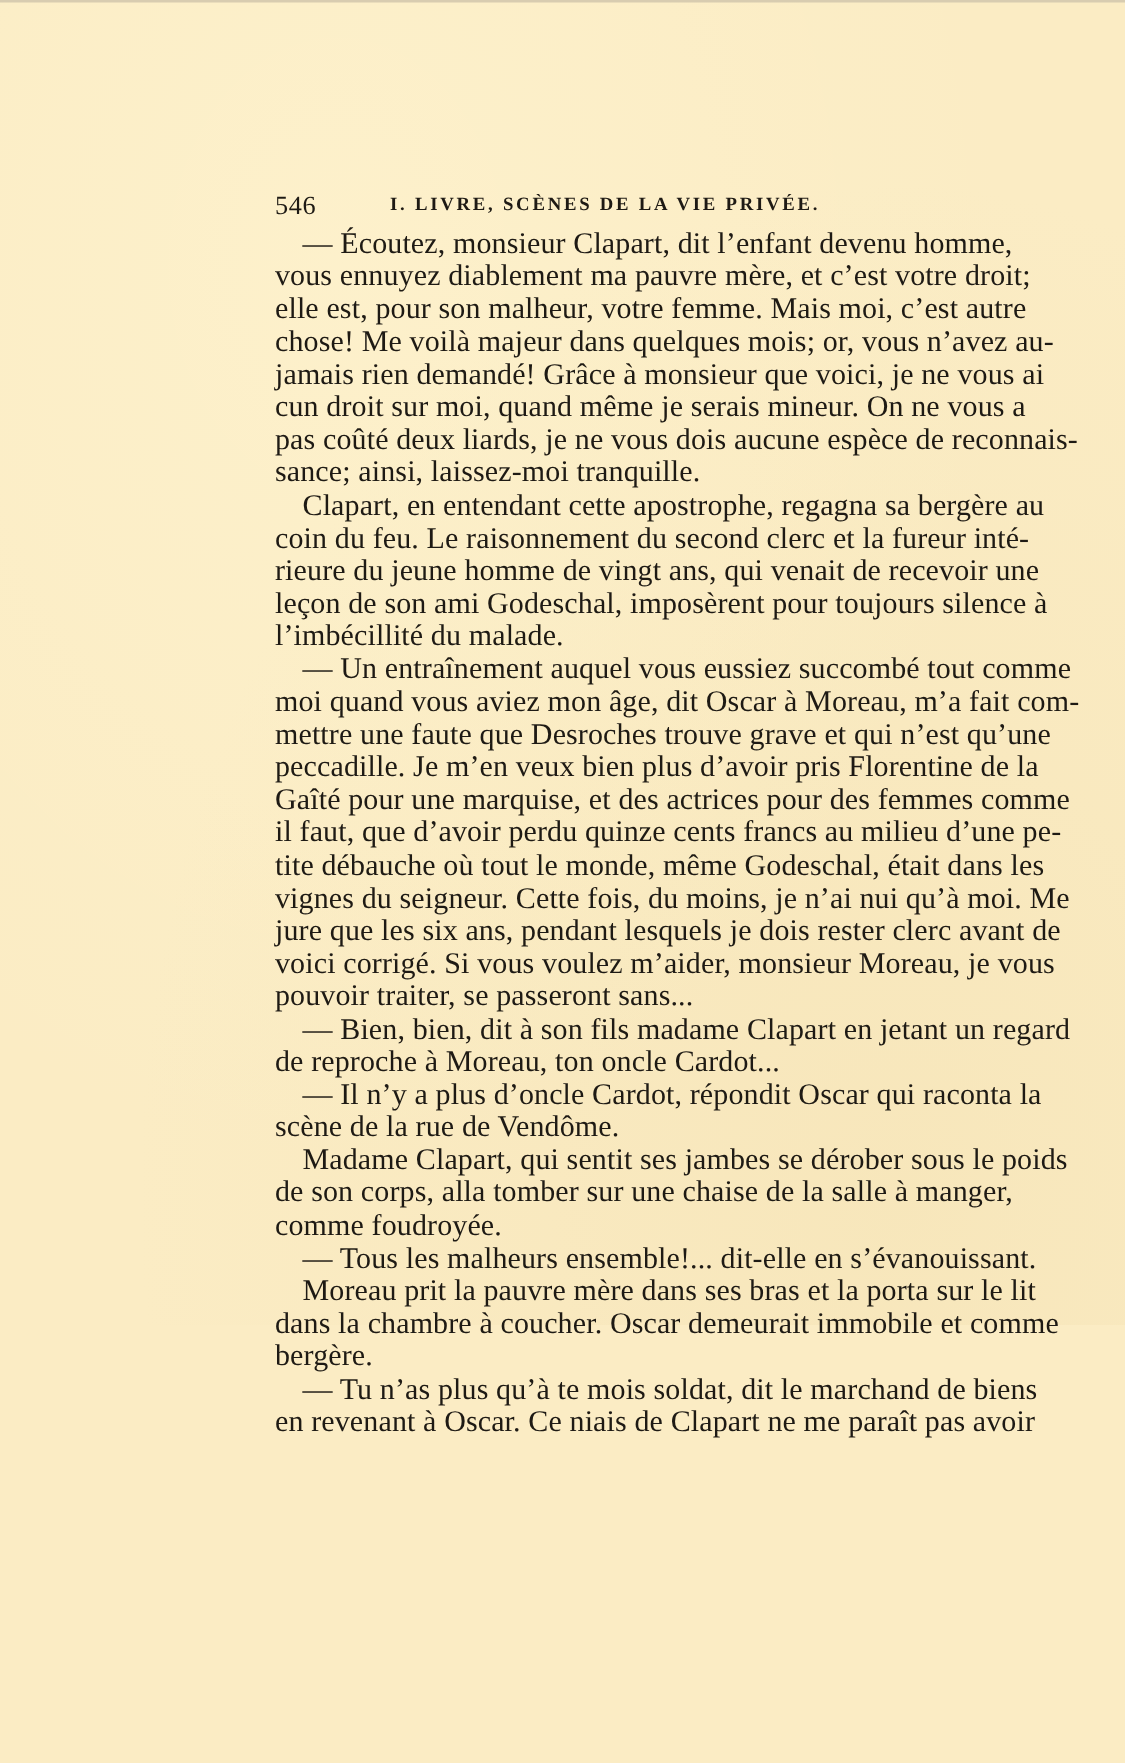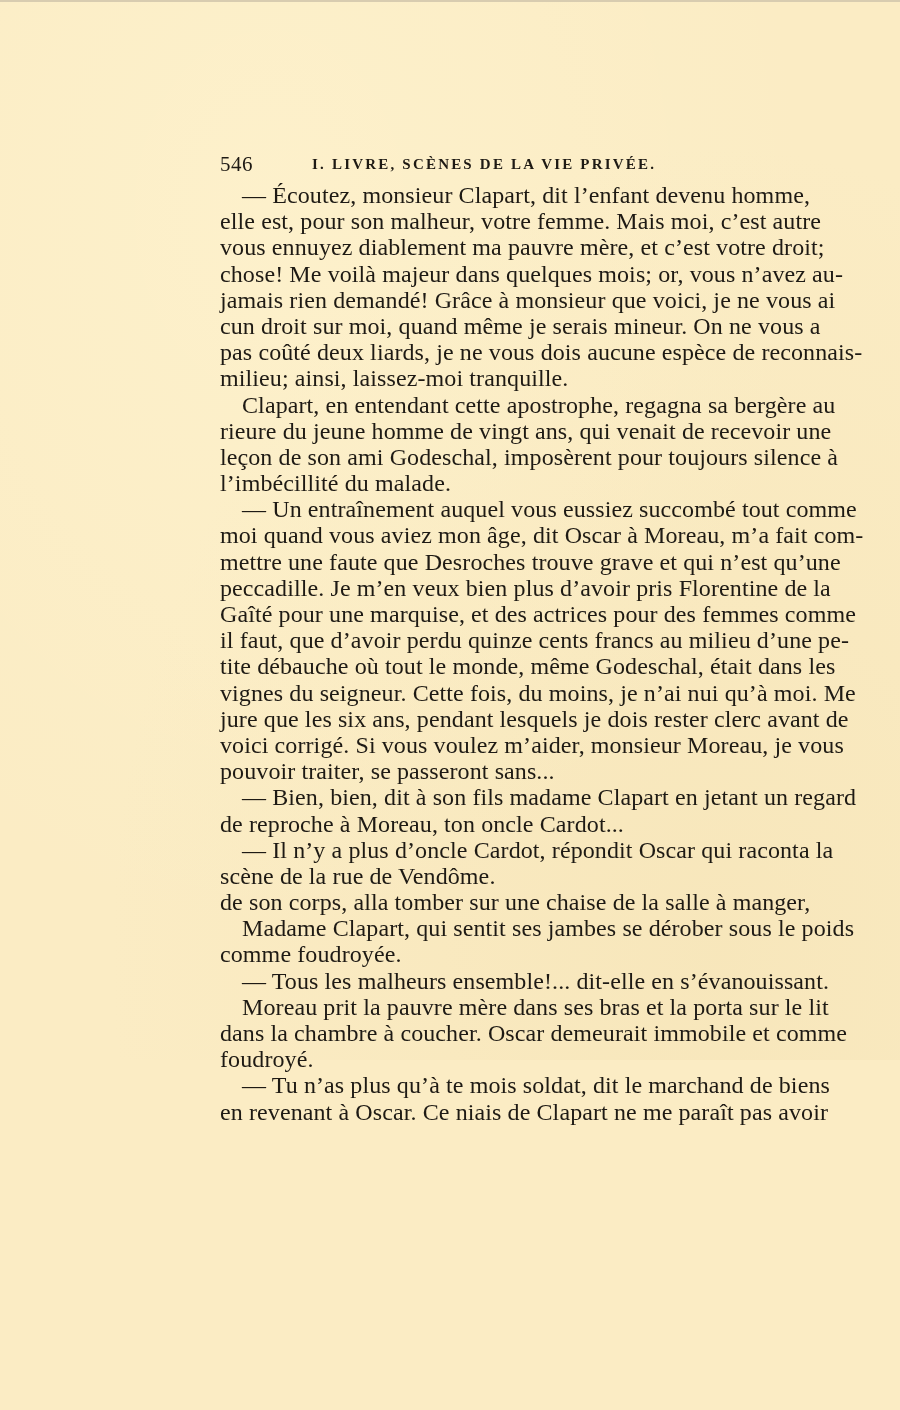--- a/index.html
+++ b/index.html
@@ -86,30 +86,31 @@
   <div class="top-edge"></div>
 
   <div class="header">
     <span class="page-number">546</span>
     <span class="running-head">I. LIVRE, SCÈNES DE LA VIE PRIVÉE.</span>
   </div>
 
   <div class="text-block" id="text-block">
       <div>
         <span class="line indent">— Écoutez, monsieur Clapart, dit l’enfant devenu homme,</span>
+        <span class="line">vous ennuyez diablement ma pauvre mère, et c’est votre droit;</span>
         <span class="line">elle est, pour son malheur, votre femme. Mais moi, c’est autre</span>
-        <span class="line">vous ennuyez diablement ma pauvre mère, et c’est votre droit;</span>
         <span class="line">chose! Me voilà majeur dans quelques mois; or, vous n’avez au-</span>
         <span class="line">jamais rien demandé! Grâce à monsieur que voici, je ne vous ai</span>
         <span class="line">cun droit sur moi, quand même je serais mineur. On ne vous a</span>
         <span class="line">pas coûté deux liards, je ne vous dois aucune espèce de reconnais-</span>
-        <span class="line last">milieu; ainsi, laissez-moi tranquille.</span>
+        <span class="line last">sance; ainsi, laissez-moi tranquille.</span>
       </div>
       <div>
         <span class="line indent">Clapart, en entendant cette apostrophe, regagna sa bergère au</span>
+        <span class="line">coin du feu. Le raisonnement du second clerc et la fureur inté-</span>
         <span class="line">rieure du jeune homme de vingt ans, qui venait de recevoir une</span>
         <span class="line">leçon de son ami Godeschal, imposèrent pour toujours silence à</span>
         <span class="line last">l’imbécillité du malade.</span>
       </div>
       <div>
         <span class="line indent">— Un entraînement auquel vous eussiez succombé tout comme</span>
         <span class="line">moi quand vous aviez mon âge, dit Oscar à Moreau, m’a fait com-</span>
         <span class="line">mettre une faute que Desroches trouve grave et qui n’est qu’une</span>
         <span class="line">peccadille. Je m’en veux bien plus d’avoir pris Florentine de la</span>
         <span class="line">Gaîté pour une marquise, et des actrices pour des femmes comme</span>
@@ -122,30 +123,30 @@
       </div>
       <div>
         <span class="line indent">— Bien, bien, dit à son fils madame Clapart en jetant un regard</span>
         <span class="line last">de reproche à Moreau, ton oncle Cardot...</span>
       </div>
       <div>
         <span class="line indent">— Il n’y a plus d’oncle Cardot, répondit Oscar qui raconta la</span>
         <span class="line last">scène de la rue de Vendôme.</span>
       </div>
       <div>
+        <span class="line indent">Madame Clapart, qui sentit ses jambes se dérober sous le poids</span>
         <span class="line">de son corps, alla tomber sur une chaise de la salle à manger,</span>
-        <span class="line indent">Madame Clapart, qui sentit ses jambes se dérober sous le poids</span>
         <span class="line last">comme foudroyée.</span>
       </div>
       <div>
         <span class="line indent last">— Tous les malheurs ensemble!... dit-elle en s’évanouissant.</span>
       </div>
       <div>
         <span class="line indent">Moreau prit la pauvre mère dans ses bras et la porta sur le lit</span>
         <span class="line">dans la chambre à coucher. Oscar demeurait immobile et comme</span>
-        <span class="line last">foudroyé.</span>
+        <span class="line last">bergère.</span>
       </div>
       <div>
         <span class="line indent">— Tu n’as plus qu’à te mois soldat, dit le marchand de biens</span>
         <span class="line">en revenant à Oscar. Ce niais de Clapart ne me paraît pas avoir</span>
       </div>
     </div>
 </div>
 
 </body></html>

